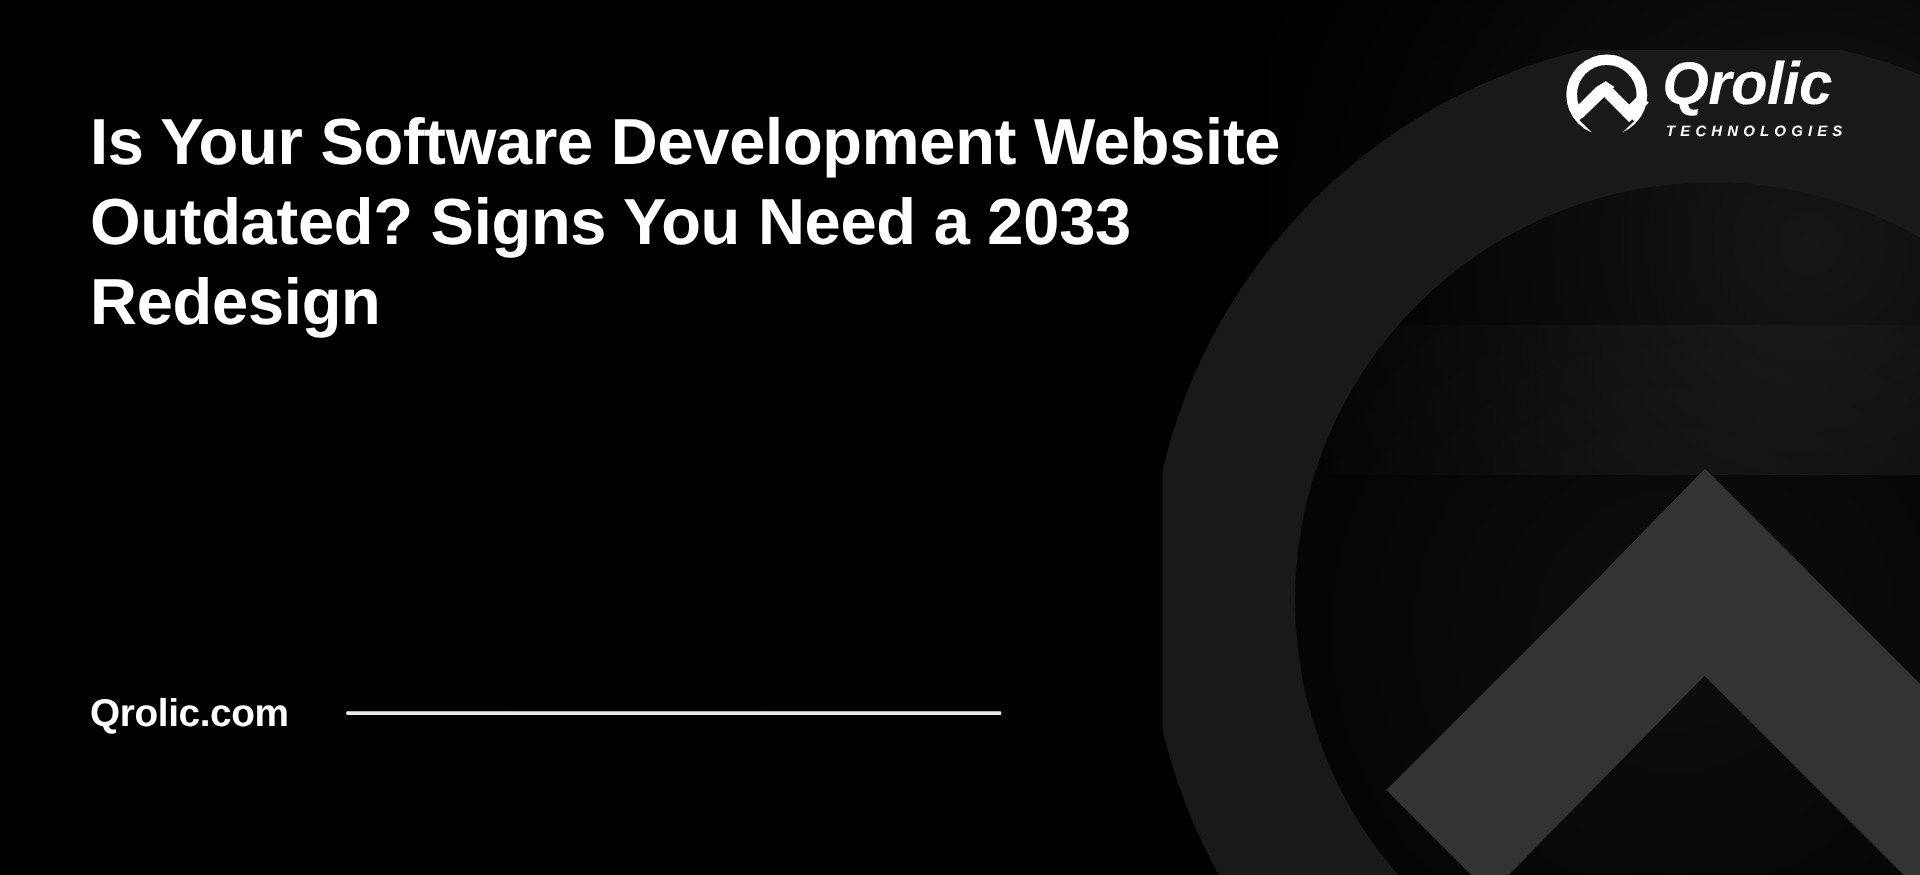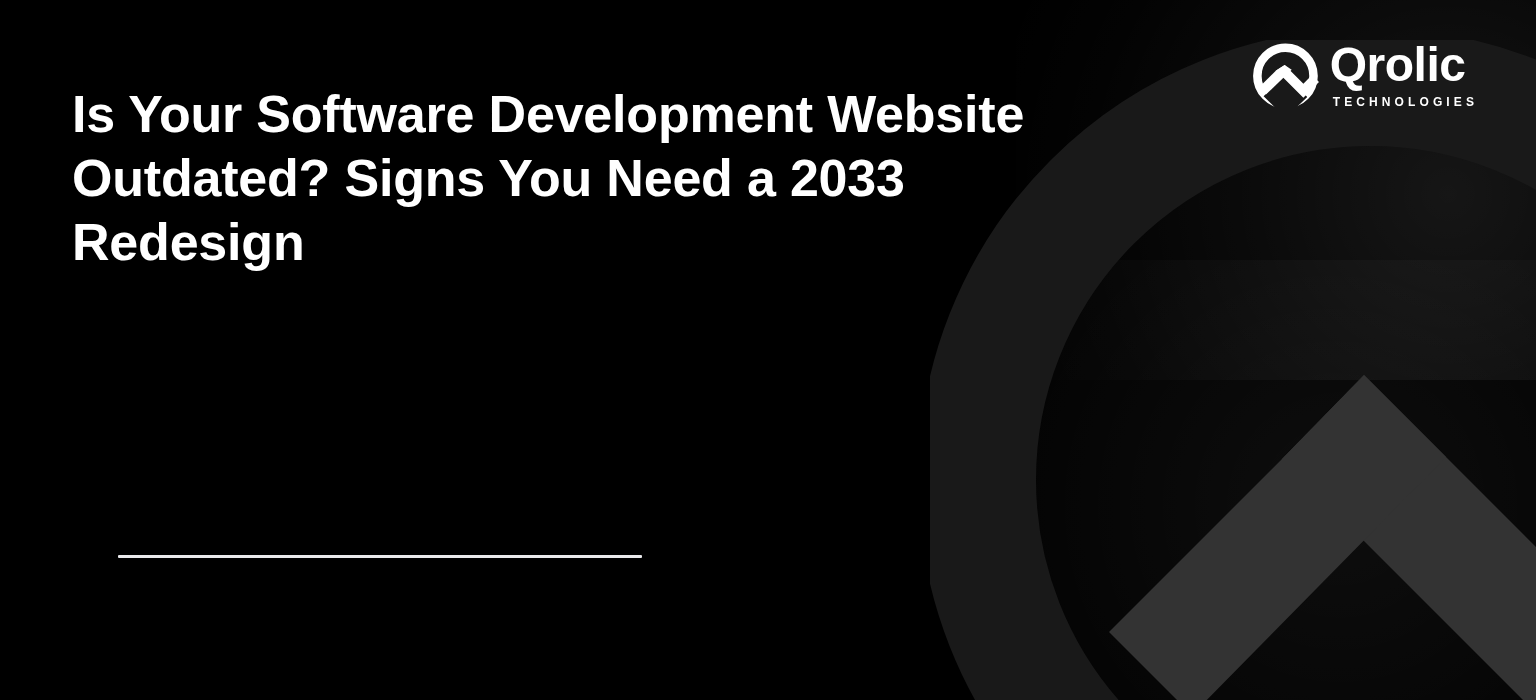--- a/index.html
+++ b/index.html
@@ -93,22 +93,23 @@
     margin-left: 46px;
     border-radius: 1px;
   }
 
   
   .brand {
     position: absolute;
     right: 58px;
     top: 40px;
     display: flex;
-    align-items: flex-start;
+    align-items: center;
     gap: 4px;
+    font-style: italic;
   }
   .brand-mark { width: 78px; height: 78px; flex: 0 0 auto; }
   .brand-mark svg { display: block; width: 100%; height: 100%; }
   .brand-text { display: flex; flex-direction: column; align-items: flex-start; }
   .brand-name {
     color: #ffffff;
     font-size: 48px;
     font-weight: 700;
     line-height: 50px;
     letter-spacing: -0.5px;
@@ -157,20 +158,21 @@
                  L179,592
                  L262,675
                  L516,417 Z"></path>
       </g>
     </svg>
   </div>
 
   <h1 class="headline">Is Your Software Development Website Outdated? Signs You Need a 2033 Redesign</h1>
 
   <div class="footer">
+    <span class="footer-site">Qrolic.com</span>
     <span class="footer-rule"></span>
   </div>
 
   <div class="brand">
     <span class="brand-mark">
       <svg viewBox="0 0 100 100" xmlns="http://www.w3.org/2000/svg" aria-hidden="true">
         <defs>
           <clipPath id="markGapClip">
             <path d="M0,0 H100 V100 H0 Z
                      M20,72 L48,45 L76,73 L48,100 Z" clip-rule="evenodd"></path>

